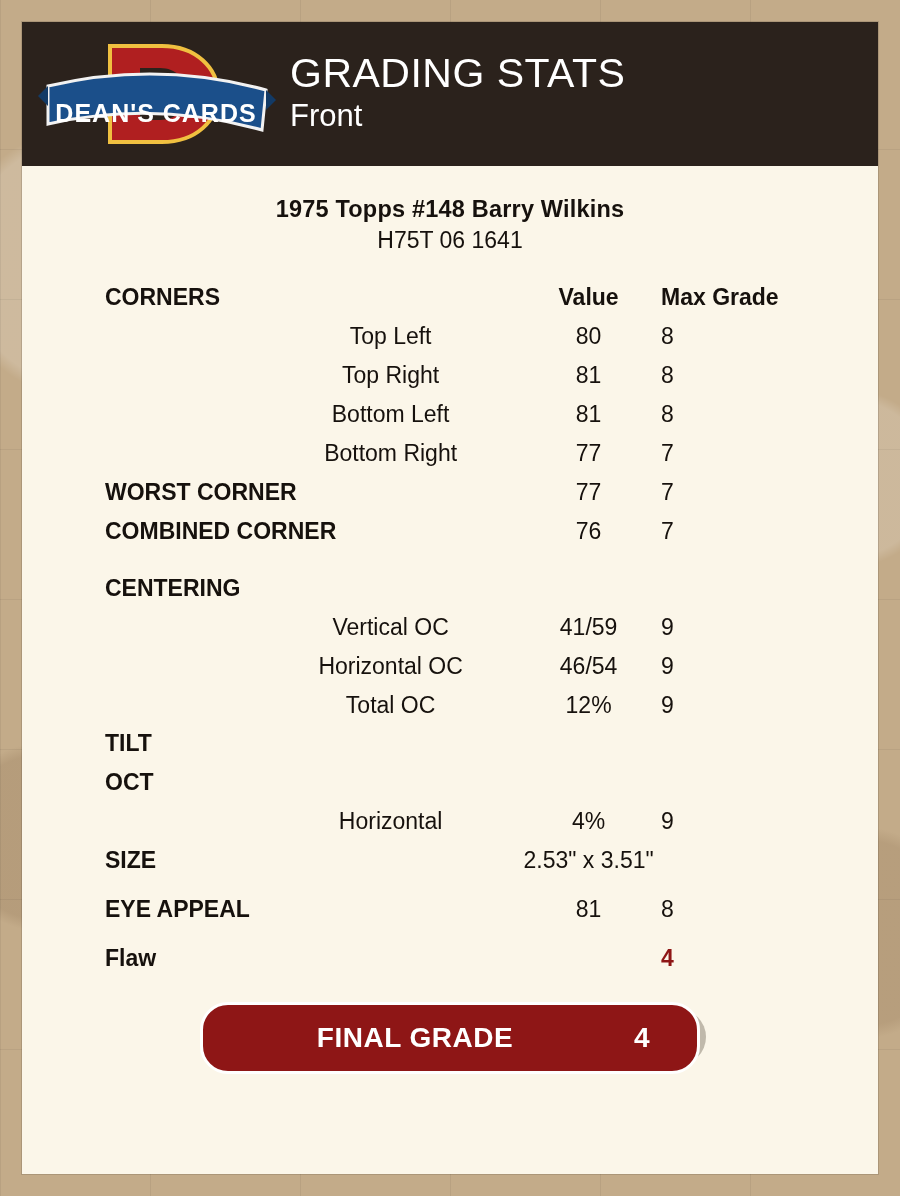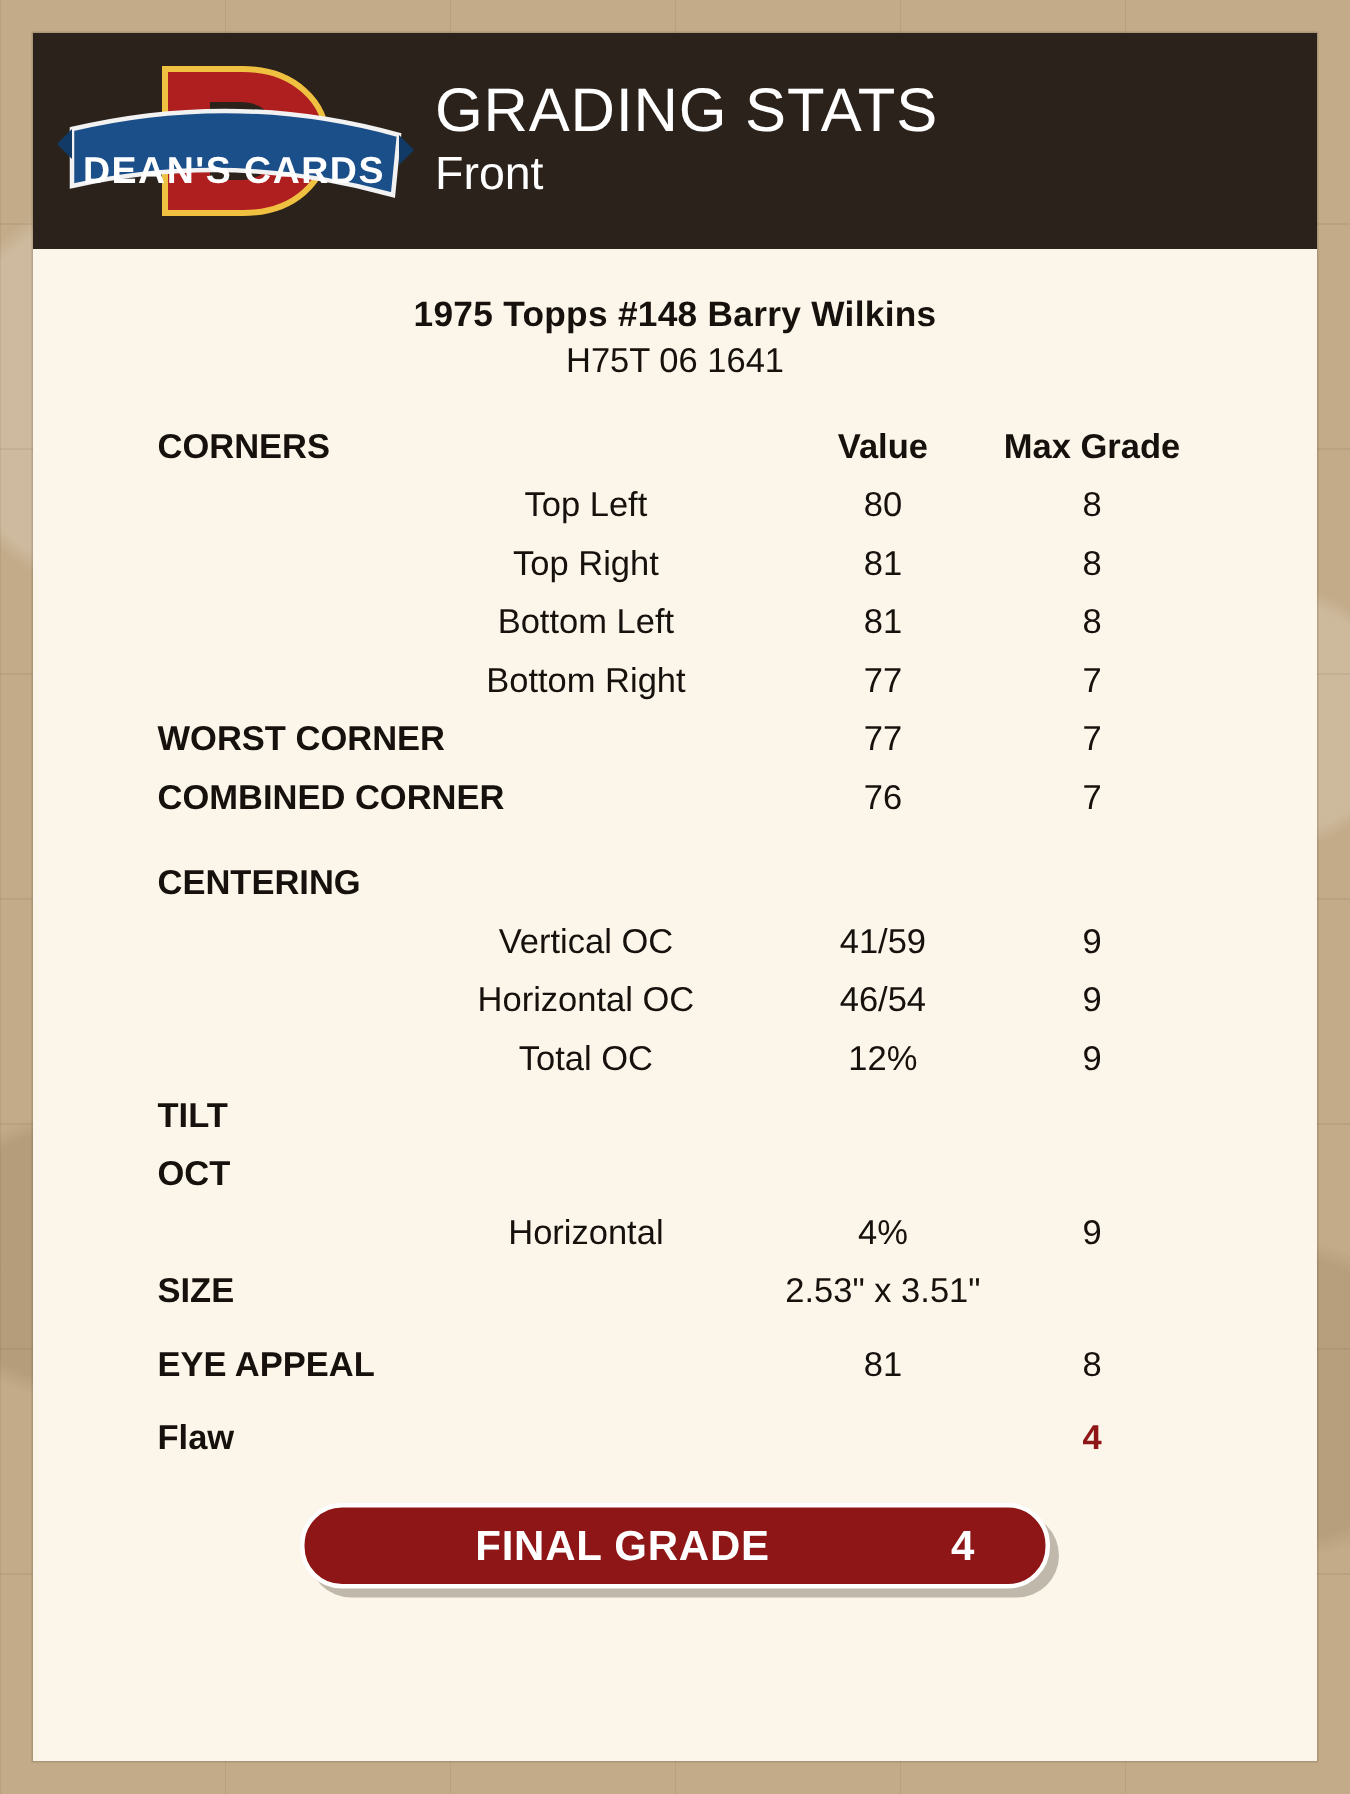--- a/index.html
+++ b/index.html
@@ -92,21 +92,21 @@
     width: 690px;
     font-size: 23px;
   }
   table.stats td {
     padding: 2px 0;
     line-height: 1.52;
     vertical-align: baseline;
   }
   td.label { width: 330px; text-align: left; padding-left: 110px; }
   td.value { width: 190px; text-align: center; }
-  td.max   { width: 170px; text-align: center; }
+  td.max   { width: 170px; text-align: left; }
 
   tr.head td.label { font-weight: bold; }
   tr.head td.value, tr.head td.max { font-weight: bold; }
   tr.section td.label { font-weight: bold; }
   tr.sub td.label { padding-left: 160px; font-weight: normal; text-align: center; }
   tr.spacer td { height: 18px; padding: 0; line-height: 0; font-size: 0; }
   tr.spacer-sm td { height: 10px; padding: 0; line-height: 0; font-size: 0; }
   td.flaw-max { color: #8e1616; font-weight: bold; }
   td.size-value { text-align: center; padding-left: 0; }
 
@@ -120,21 +120,21 @@
     left: 6px;
     top: 7px;
     width: 500px;
     height: 56px;
     background: rgba(120,110,95,0.45);
     border-radius: 28px;
     filter: blur(0.5px);
   }
   .final-grade {
     position: relative;
-    height: 57px;
+    height: 72px;
     background: #8e1616;
     border: 3px solid #ffffff;
     border-radius: 28px;
     box-sizing: border-box;
     display: flex;
     align-items: center;
     color: #ffffff;
     font-size: 28px;
     font-weight: bold;
     letter-spacing: 0.5px;

